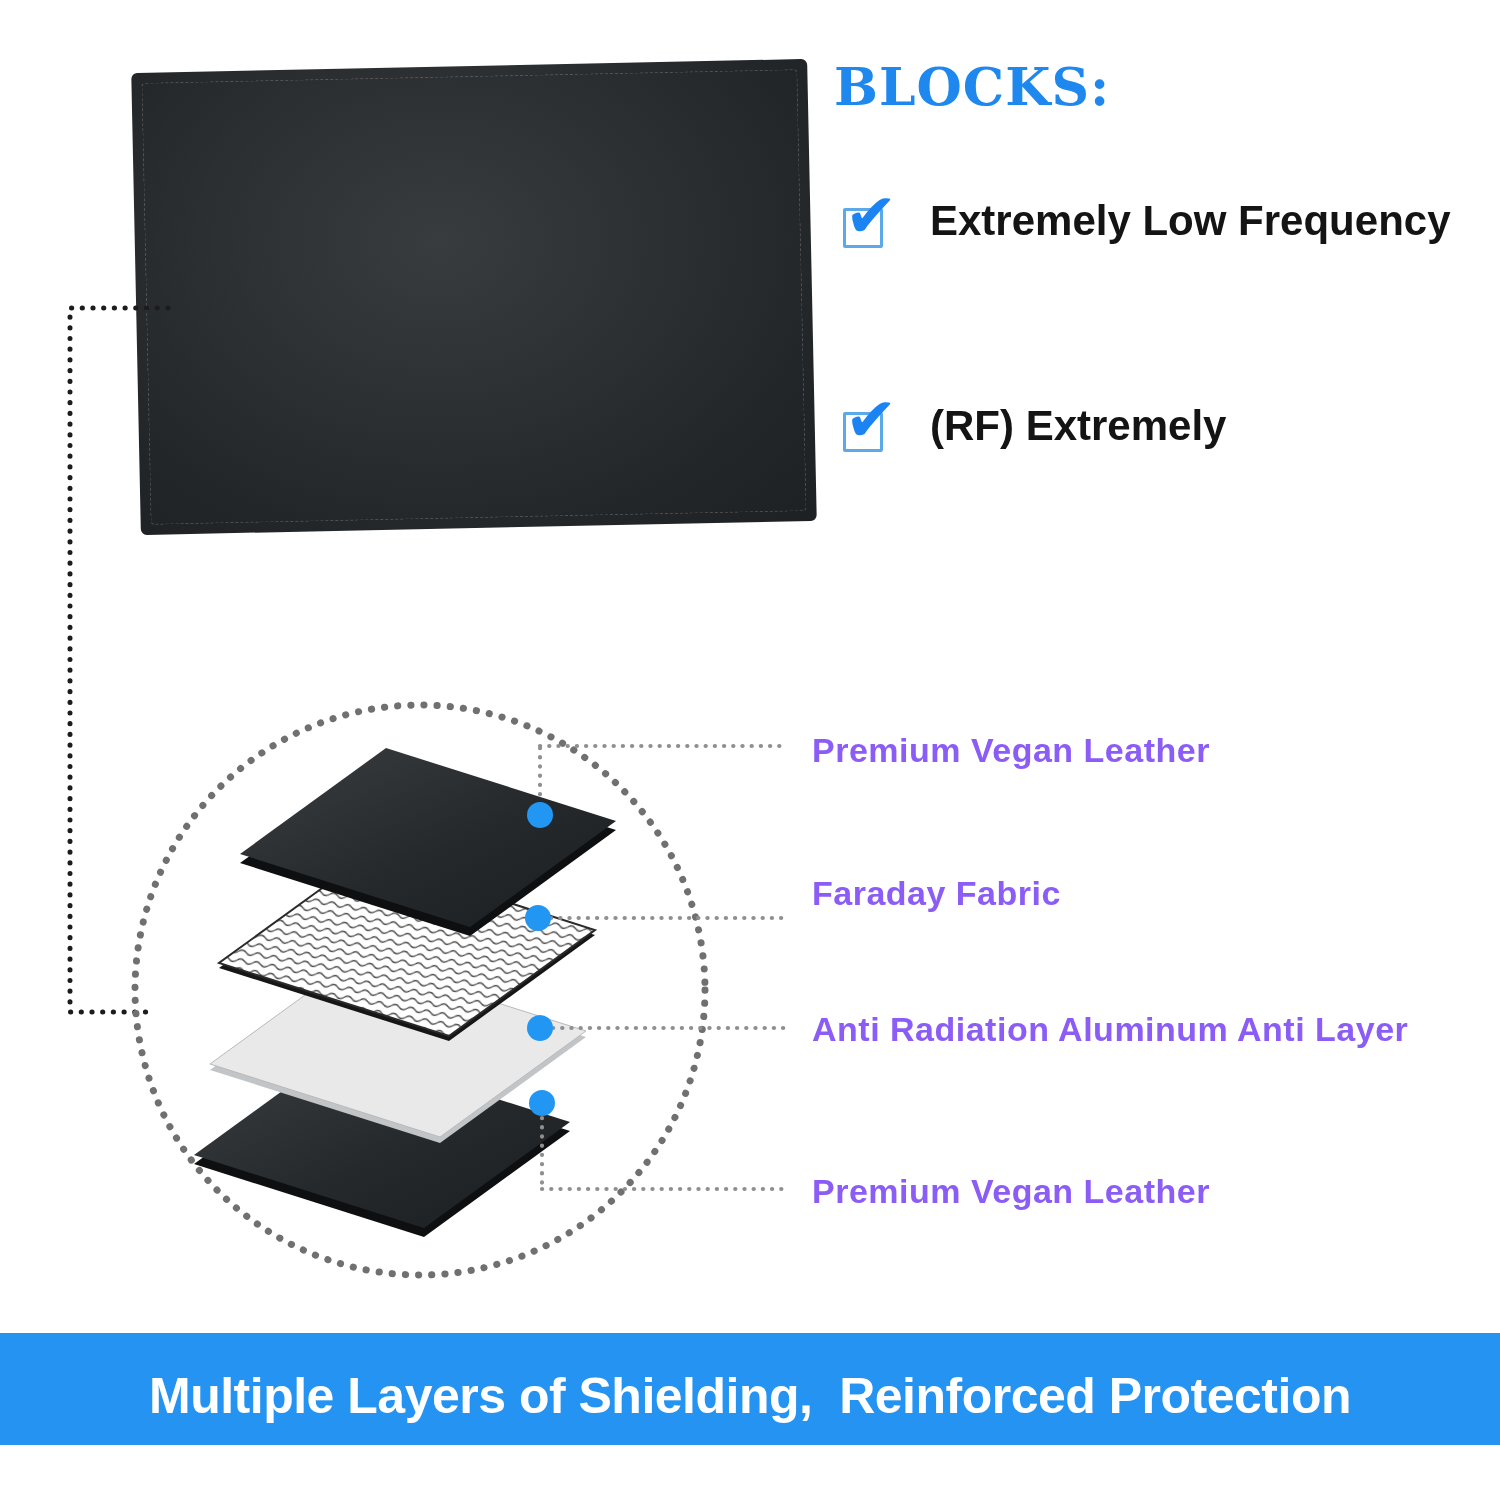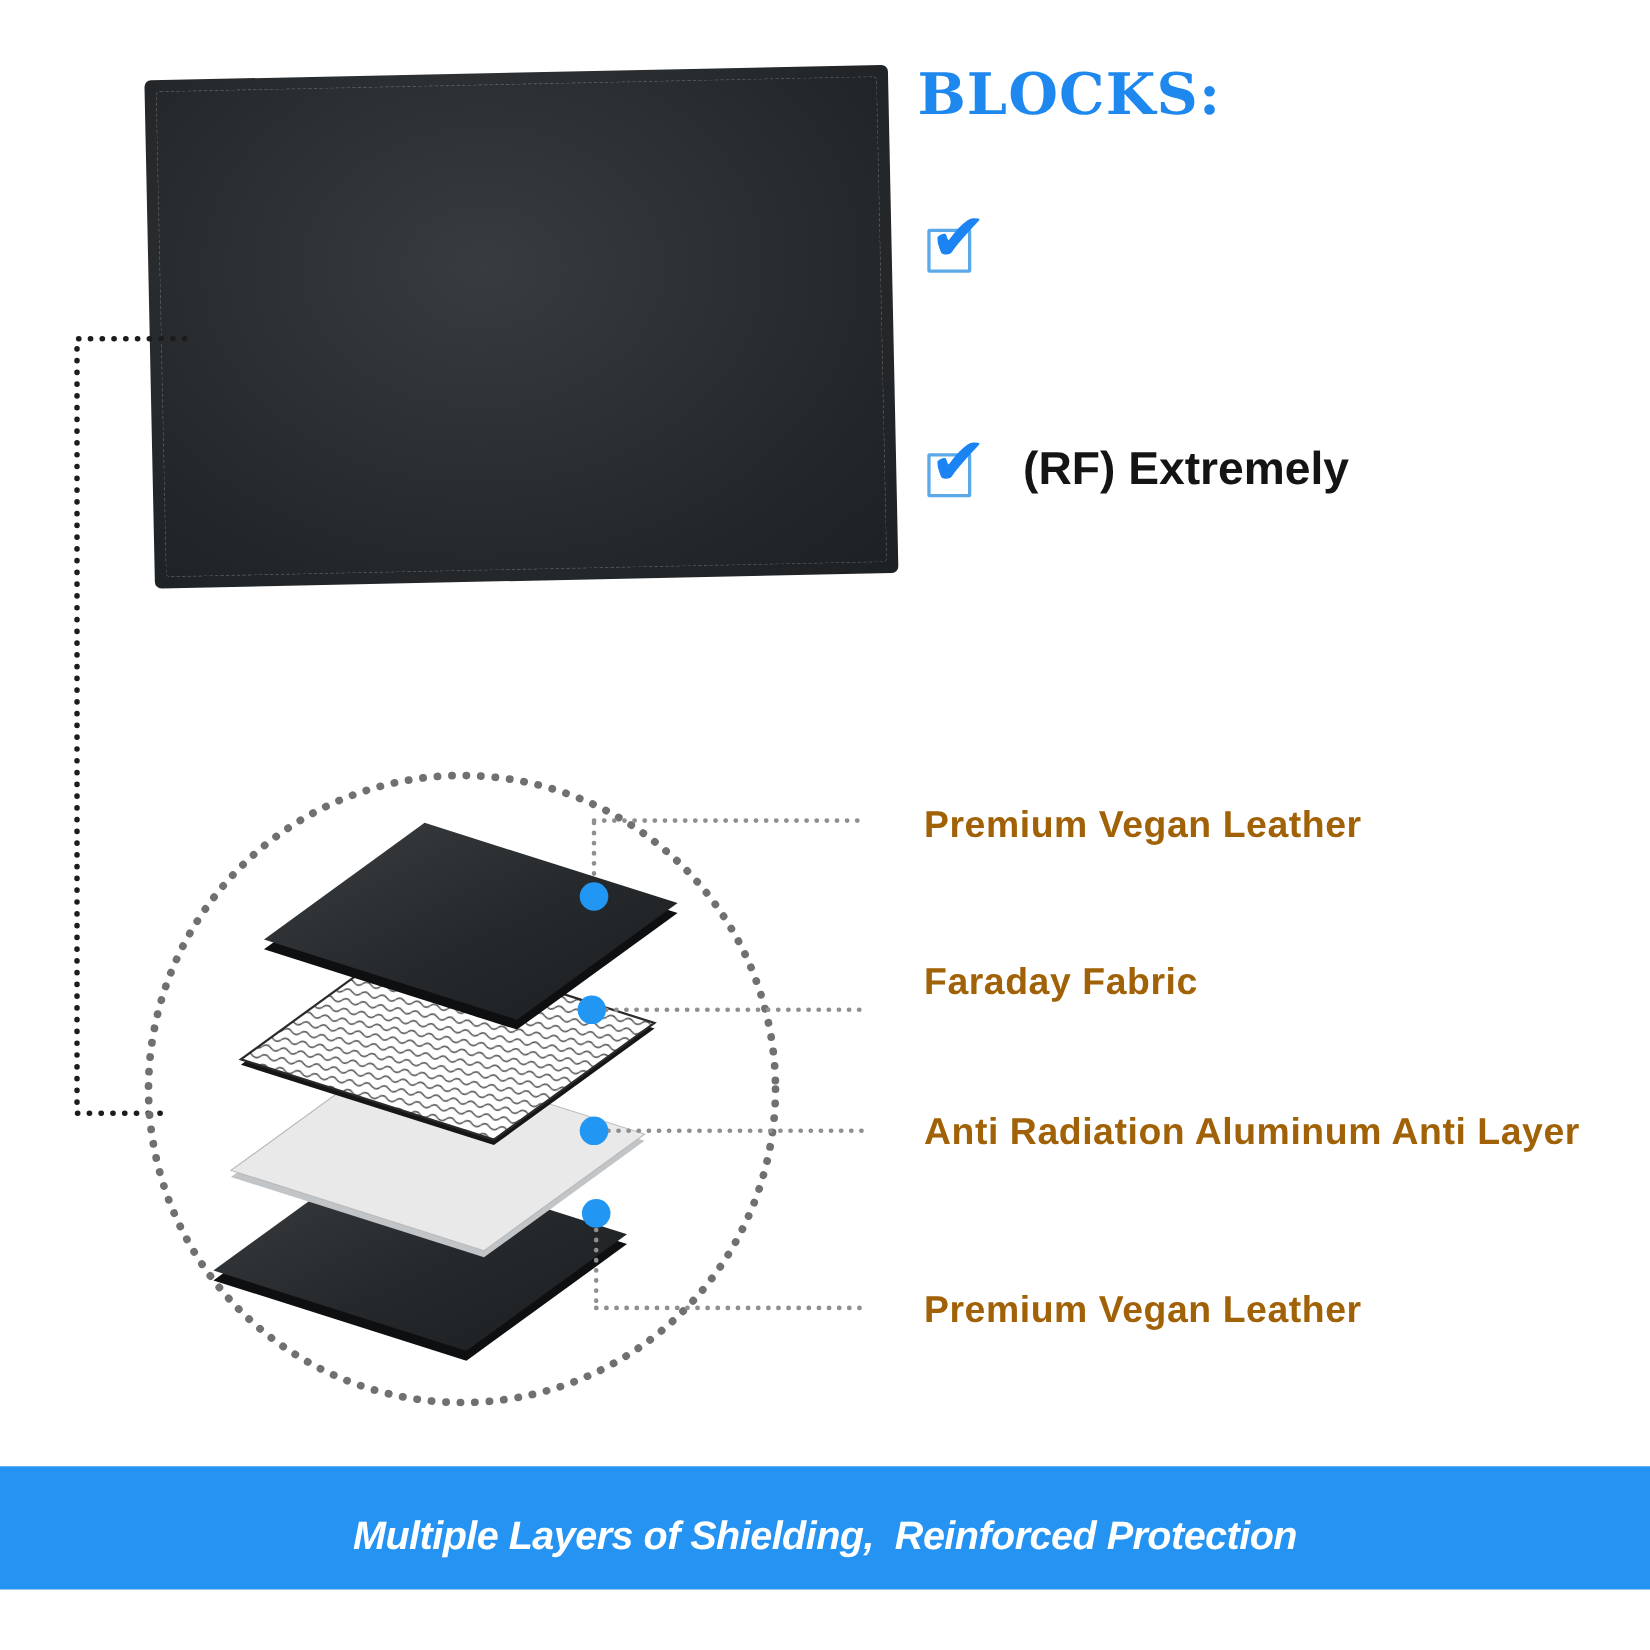--- a/index.html
+++ b/index.html
@@ -43,34 +43,33 @@
     transform:rotate(2deg);
   }
   .check-text{
     font-size:42px;font-weight:700;color:#141414;
     line-height:66px;white-space:nowrap;
   }
 
   
   .layer-label{
     left:812px;
-    font-size:34px;font-weight:700;color:#a16207;
-    line-height:34px;white-space:nowrap;letter-spacing:0.5px;margin-left:28px;
+    font-size:34px;font-weight:700;color:#8b5cf6;
+    line-height:34px;white-space:nowrap;letter-spacing:0.5px;
   }
 
   
   .banner{
     left:0;top:1333px;width:1500px;height:112px;
     display:flex;align-items:center;justify-content:center;
   }
   .banner-text{
-    color:#ffffff;font-size:36px;font-weight:700;
+    color:#ffffff;font-size:50px;font-weight:700;
     letter-spacing:-0.5px;white-space:pre;
     padding-top:14px;
-    font-style:italic;
   }
 
   svg{display:block;}
 </style>
 </head>
 <body>
 
 <div class="abs mat">
   <div class="mat-stitch"></div>
 </div>
@@ -125,20 +124,21 @@
     <circle cx="540" cy="1028" r="13"></circle>
     <circle cx="542" cy="1103" r="13"></circle>
   </g>
 </svg>
 
 <div class="abs page-title" style="color: rgb(30, 136, 238);">BLOCKS:</div>
 
 <div class="abs check-square" style="left: 843px; top: 208px; border-color: rgb(91, 169, 233);"></div>
 <div class="abs check-glyph" style="left: 845px; top: 185px; color: rgb(27, 132, 242);">✔</div>
 <div class="abs check-text" style="left:930px;top:188px">
+  <div>Extremely Low Frequency</div>
 </div>
 
 <div class="abs check-square" style="left: 843px; top: 412px; border-color: rgb(91, 169, 233);"></div>
 <div class="abs check-glyph" style="left: 845px; top: 389px; color: rgb(27, 132, 242);">✔</div>
 <div class="abs check-text" style="left:930px;top:393px">
   <div>(RF) Extremely</div>
 </div>
 
 <div class="abs layer-label" style="top:733px">Premium Vegan Leather</div>
 <div class="abs layer-label" style="top:876px">Faraday Fabric</div>

